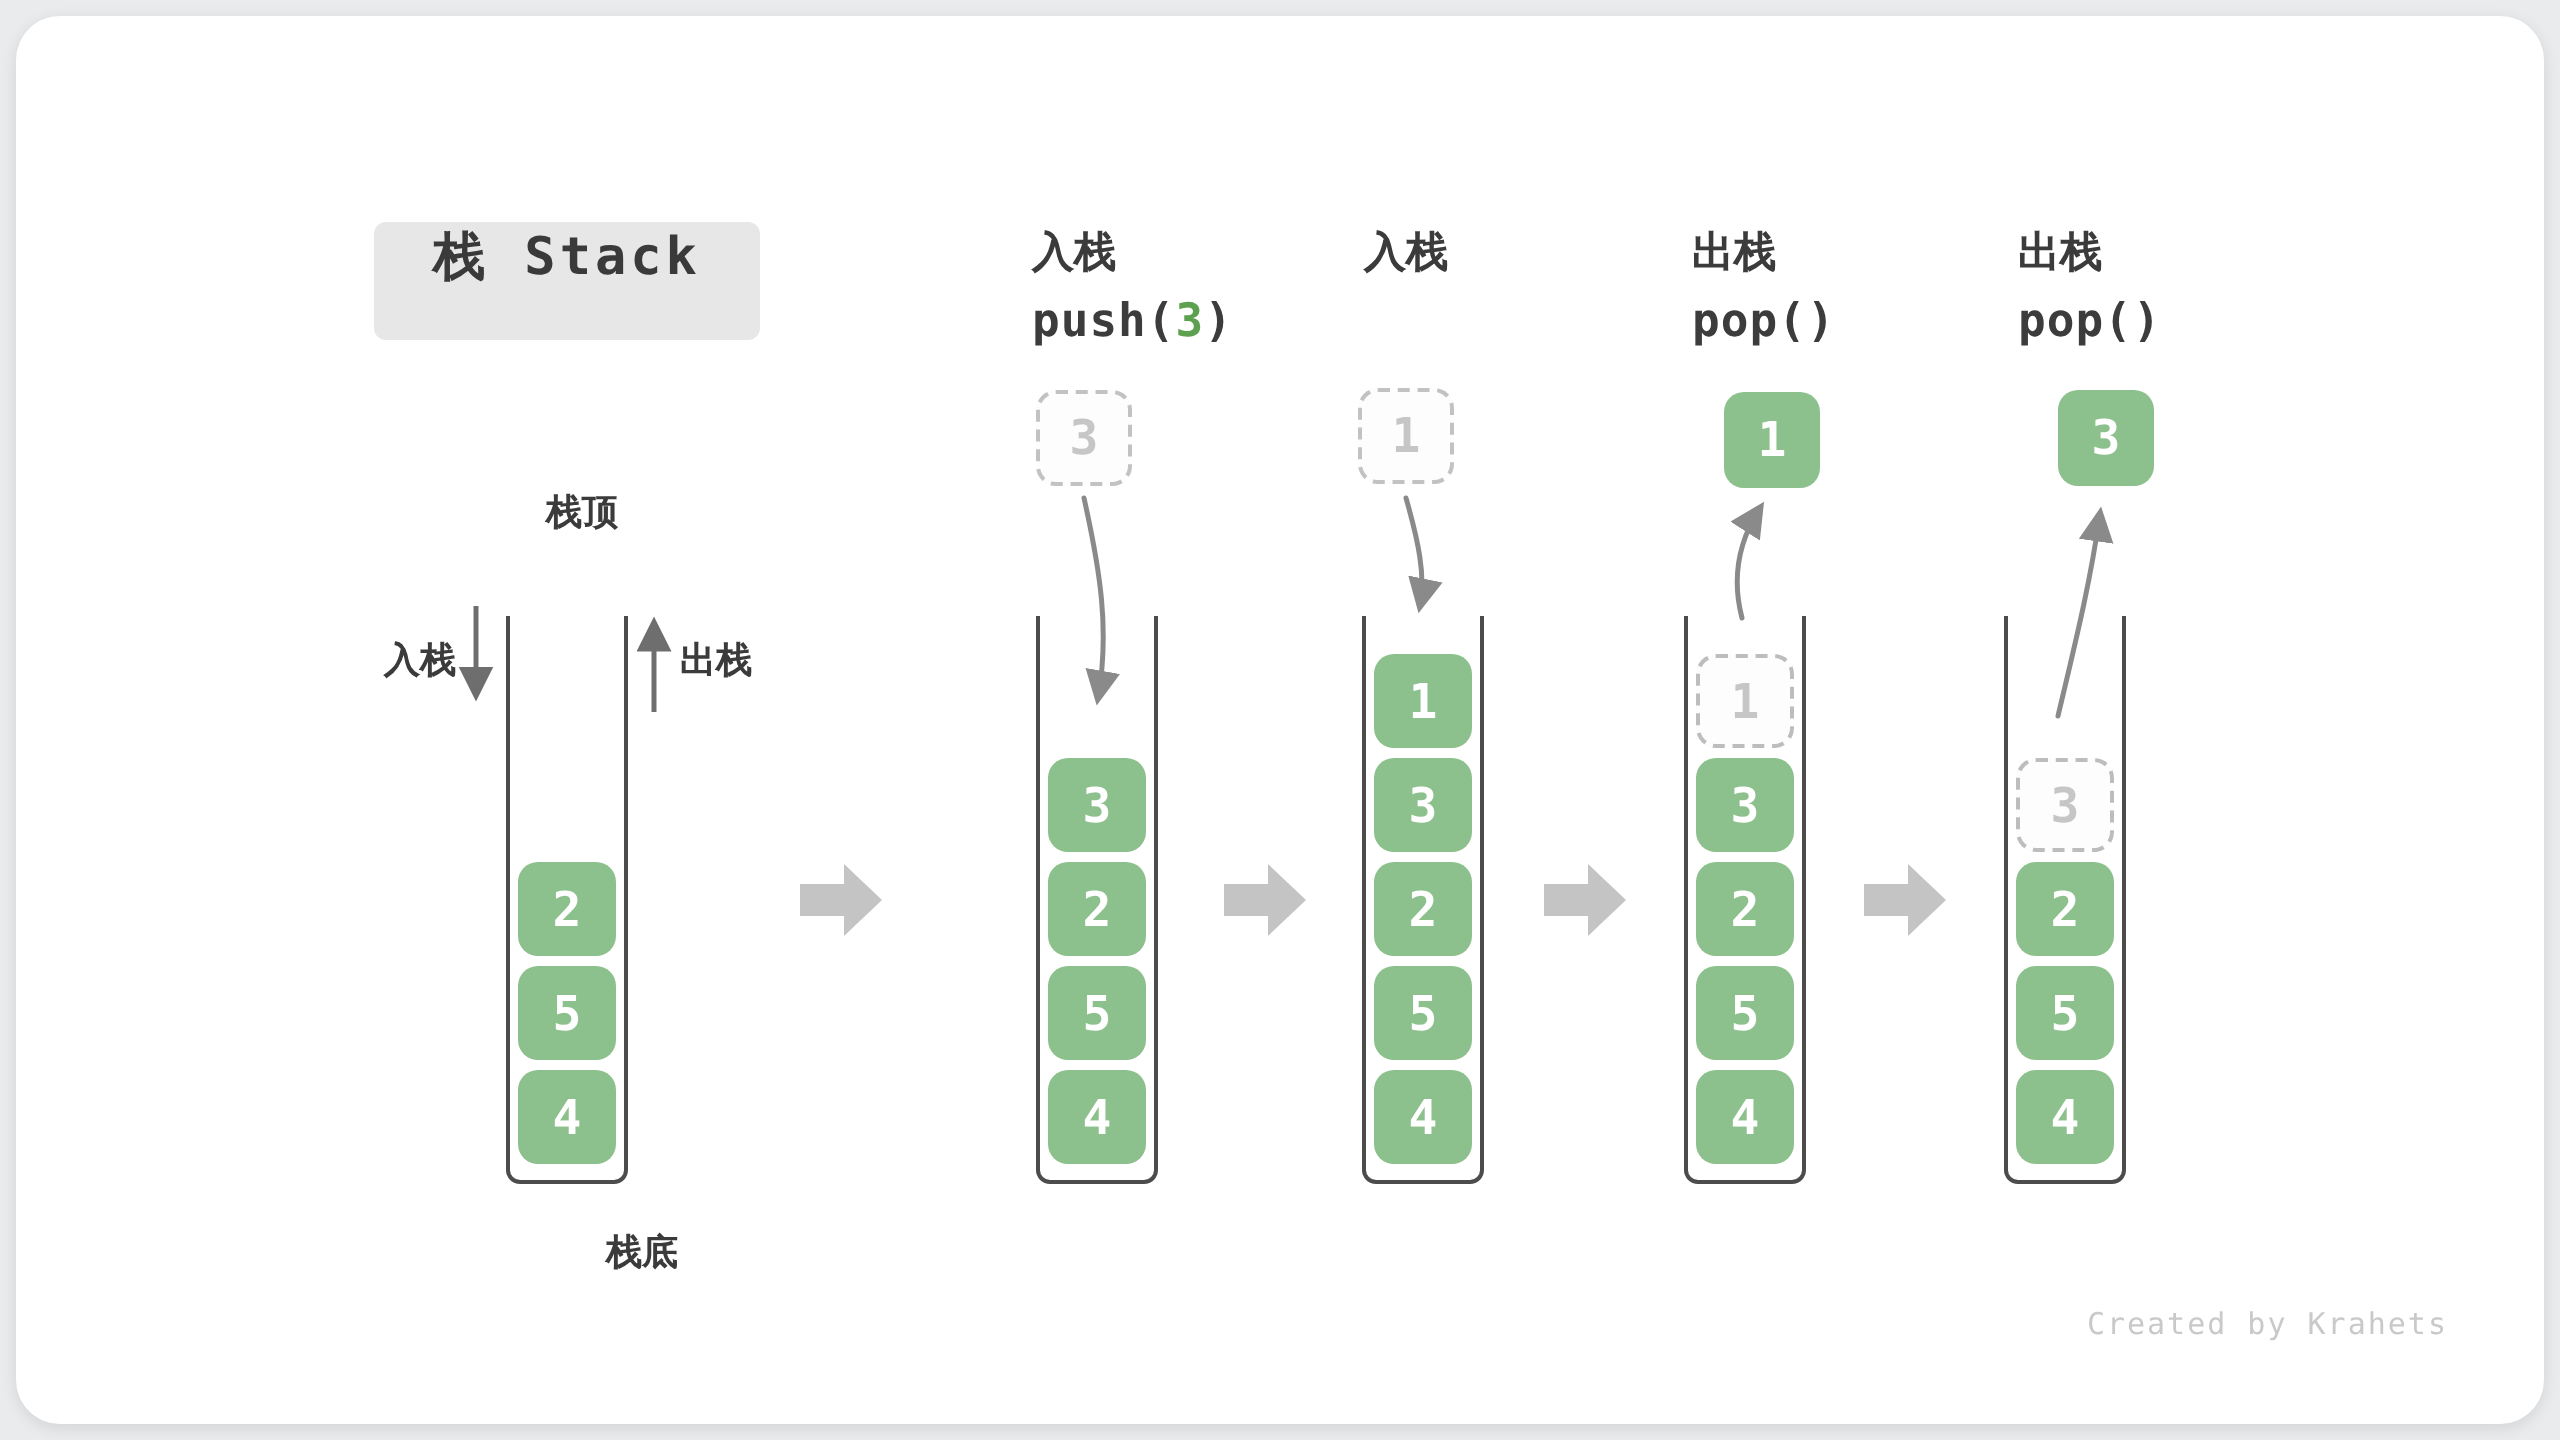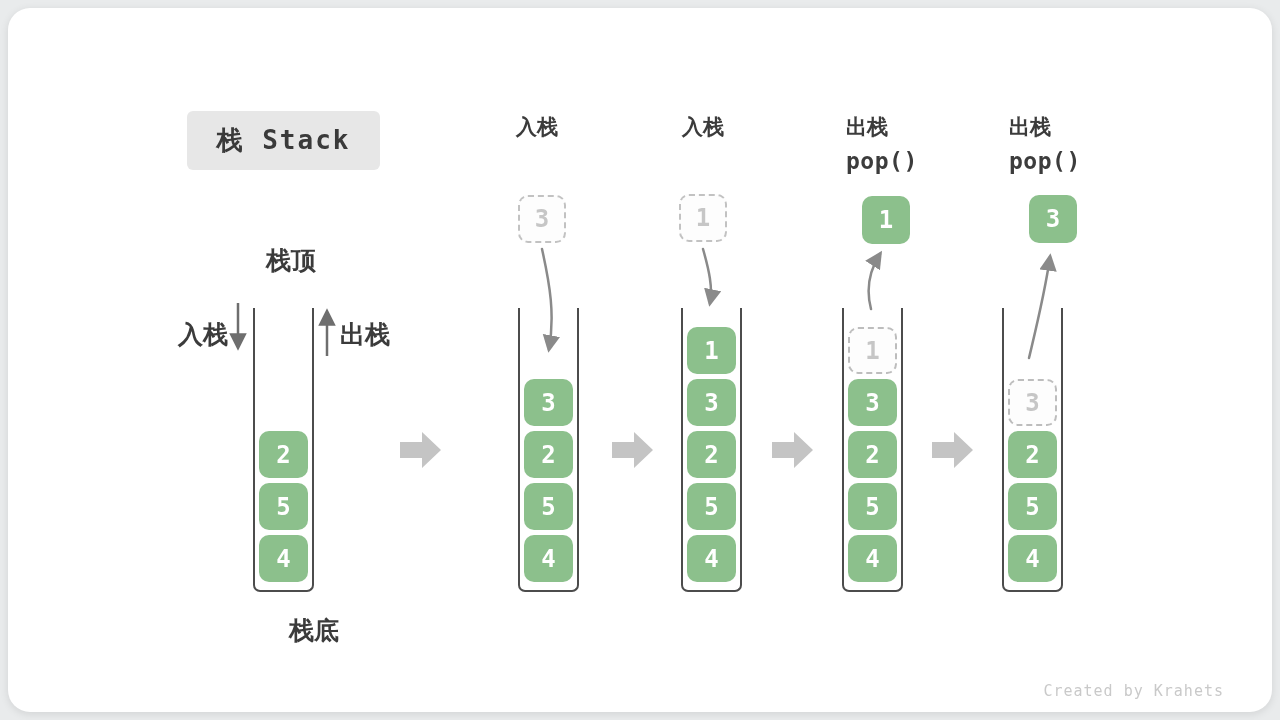--- a/index.html
+++ b/index.html
@@ -11,21 +11,21 @@
   }
   .card{
     position:absolute;inset:8px;background:#ffffff;border-radius:22px;
     box-shadow:0 2px 8px rgba(0,0,0,0.10);
   }
   .abs{position:absolute;}
   
   .title-badge{
     left:187px;top:111px;width:193px;height:59px;
     background:#e7e7e7;border-radius:6px;
-    display:flex;align-items:center;justify-content:center;
+    display:flex;align-items:flex-start;justify-content:center;
     font-family:"DejaVu Sans Mono","Liberation Sans",monospace;
     font-size:26px;font-weight:700;color:#3a3a3a;letter-spacing:2px;
   }
   
   .op-col{top:104px;width:170px;}
   .op-zh{font-size:21px;font-weight:700;color:#3b3b3b;line-height:30px;}
   .op-code{
     margin-top:6px;
     font-family:"DejaVu Sans Mono",monospace;
     font-size:23px;font-weight:600;color:#3c3c3c;letter-spacing:0.5px;
@@ -51,38 +51,39 @@
   .float-cell{
     width:48px;height:48px;border-radius:10px;
     display:flex;align-items:center;justify-content:center;
     font-family:"DejaVu Sans Mono",monospace;font-size:24px;font-weight:700;
     background:#8cc08c;color:#ffffff;box-sizing:border-box;
   }
   .float-cell.ghost{
     background:#fdfdfd;border:2px dashed #c2c2c2;color:#c6c6c6;
   }
   
-  .side-label{font-size:25px;font-weight:700;color:#3b3b3b;}
+  .side-label{font-size:18px;font-weight:700;color:#3b3b3b;}
   .watermark{
-    right:48px;top:674px;
+    right:48px;top:645px;
     font-family:"DejaVu Sans Mono",monospace;font-size:15px;color:#c9c9c9;letter-spacing:1px;
   }
   svg.overlay{position:absolute;left:0;top:0;pointer-events:none;}
 </style>
 </head>
 <body>
 
 <div class="card">
 
   <div class="abs title-badge" style="left:179px;top:103px;">
     <span>栈 Stack</span>
   </div>
 
   <div class="abs op-col" style="left:508px;">
     <div class="op-zh">入栈</div>
+    <div class="op-code"><span>push(</span><span class="arg">3</span><span>)</span></div>
   </div>
   <div class="abs op-col" style="left:674px;">
     <div class="op-zh">入栈</div>
   </div>
   <div class="abs op-col" style="left:838px;">
     <div class="op-zh">出栈</div>
     <div class="op-code"><span>pop()</span><span class="arg"></span><span></span></div>
   </div>
   <div class="abs op-col" style="left:1001px;">
     <div class="op-zh">出栈</div>

